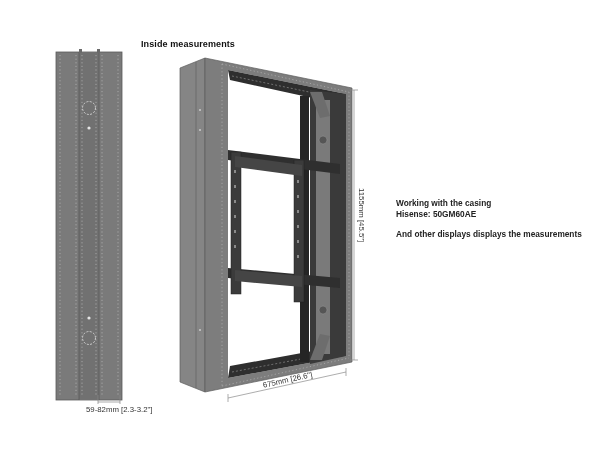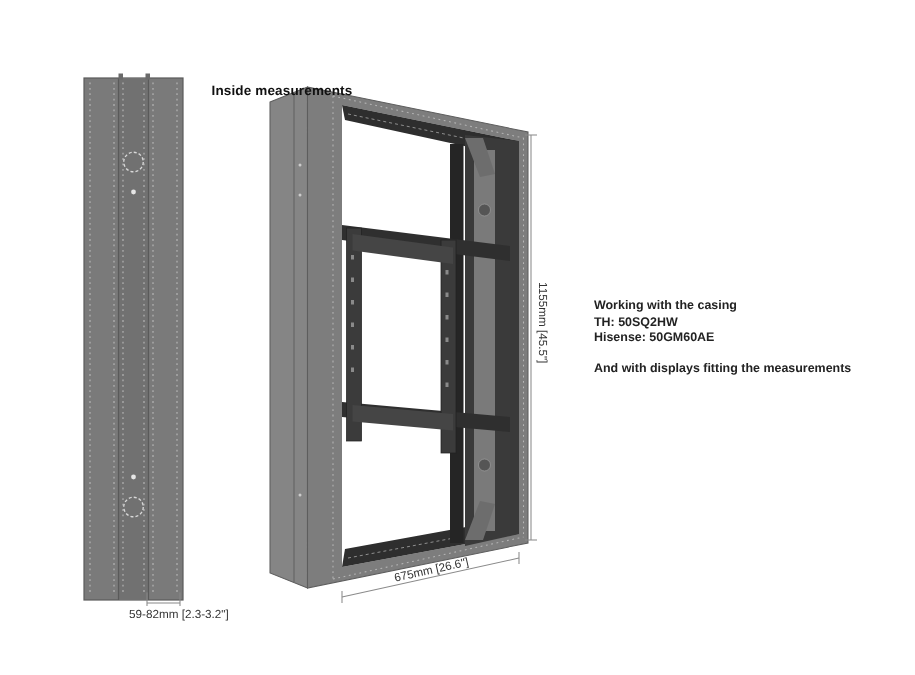--- a/index.html
+++ b/index.html
@@ -1,18 +1,18 @@
 <!DOCTYPE html>
 <html><head>
   <meta charset="utf-8">
   <style>
     html, body { margin: 0; padding: 0; background: #ffffff; }
     body { width: 610px; height: 450px; position: relative; overflow: hidden; font-family: "Liberation Sans", sans-serif; }
     .abs { position: absolute; }
-    .title { left: 141px; top: 39px; font-size: 9px; font-weight: bold; color: #111; letter-spacing: 0.1px; margin-top: 16px; }
+    .title { left: 141px; top: 39px; font-size: 9px; font-weight: bold; color: #111; letter-spacing: 0.1px; }
     .info { left: 396px; top: 198px; font-size: 8.3px; color: #222; line-height: 10.5px; font-weight: bold; }
     .info .gap { height: 10px; }
     .dim { font-size: 7.8px; color: #333; white-space: nowrap; }
     svg { position: absolute; left: 0; top: 0; }
   </style>
 </head>
 <body>
 
 <svg width="610" height="450" viewBox="0 0 610 450">
 
@@ -111,23 +111,22 @@
     <line x1="228" y1="398" x2="346" y2="372"></line>
     <line x1="228" y1="394" x2="228" y2="402"></line>
     <line x1="346" y1="368" x2="346" y2="376"></line>
   </g>
 </svg>
 
 <div class="abs title">Inside measurements</div>
 
 <div class="abs info">
   <div>Working with the casing</div>
-  <div>TH: 50SQ2HW</div>
   <div>Hisense: 50GM60AE</div>
   <div class="gap"></div>
-  <div>And with displays fitting the measurements</div>
+  <div>And other displays displays the measurements</div>
 </div>
 
 <div class="abs dim" style="left:86px; top:405px;">59-82mm [2.3-3.2"]</div>
 
 <div class="abs dim" style="left:262px; top:381px; transform: rotate(-12.5deg); transform-origin: left top;">675mm [26.6"]</div>
 
 <div class="abs dim" style="left:366px; top:188px; transform: rotate(90deg); transform-origin: left top;">1155mm [45.5"]</div>
 
 </body></html>

